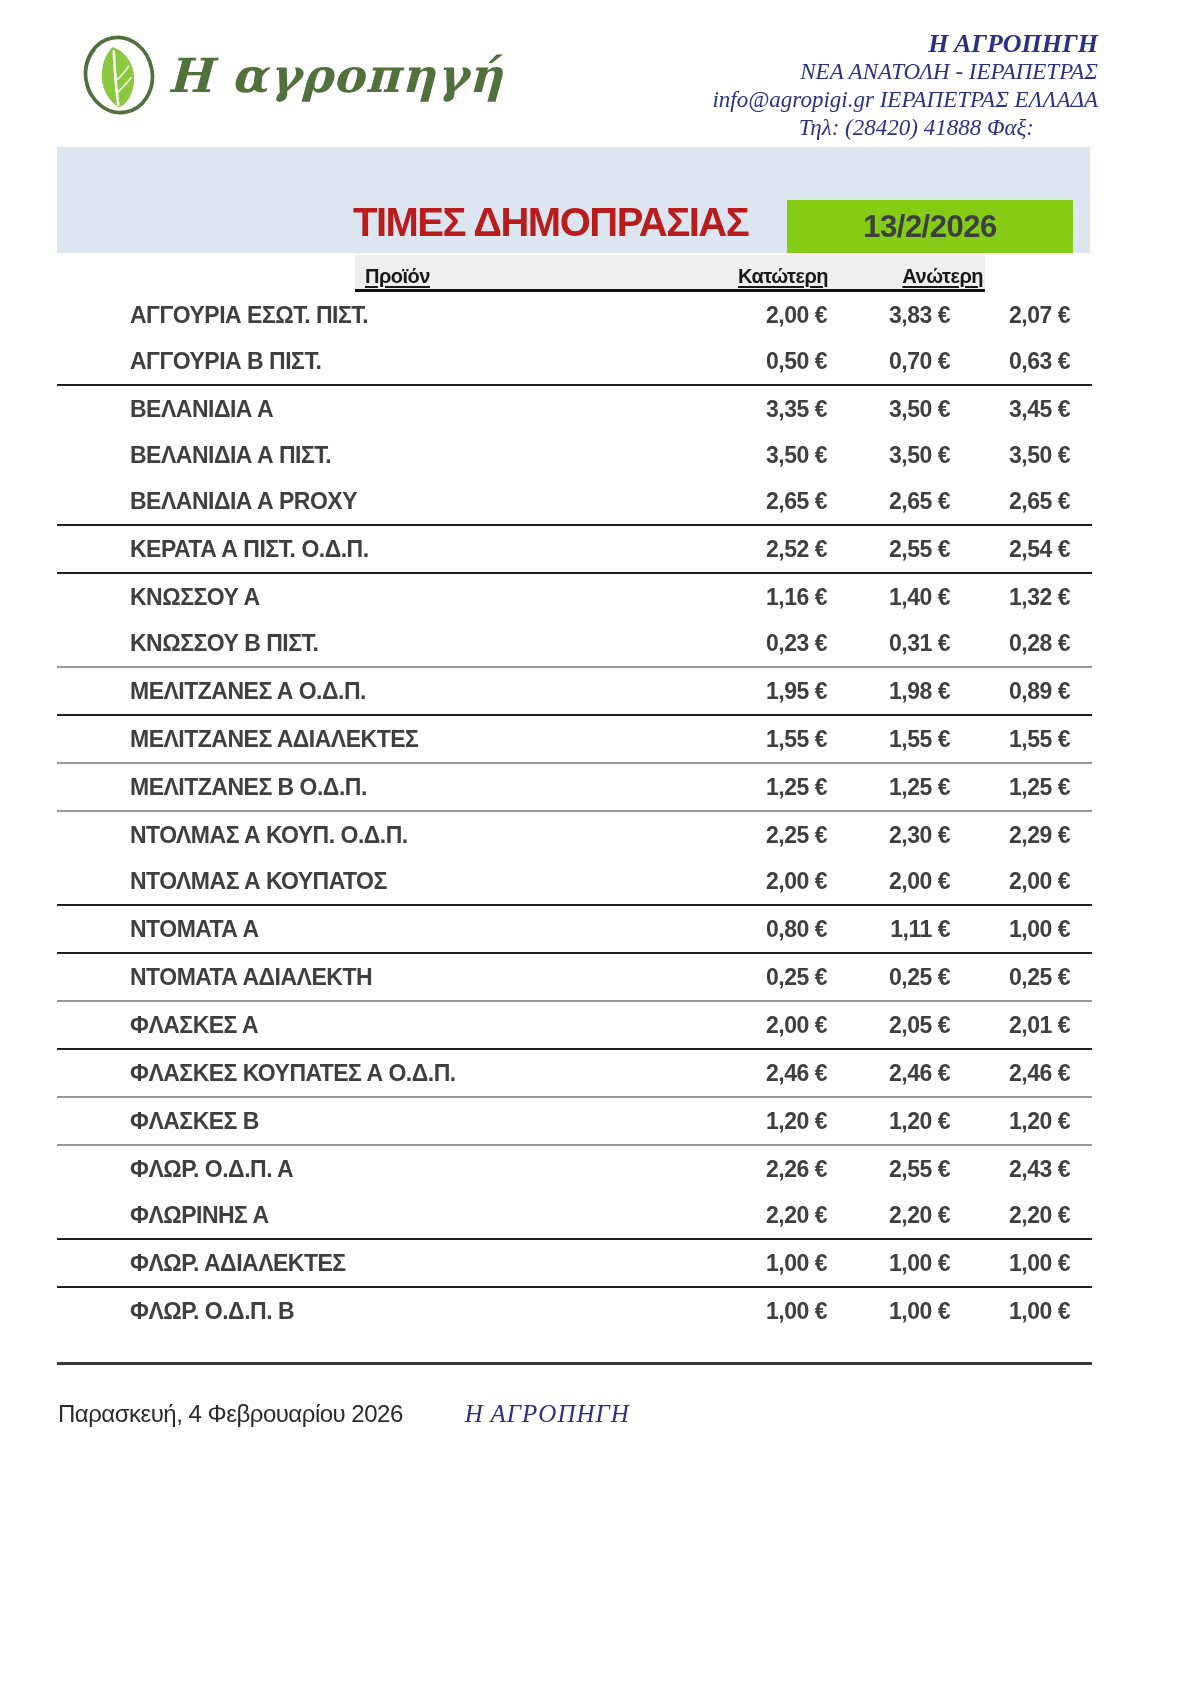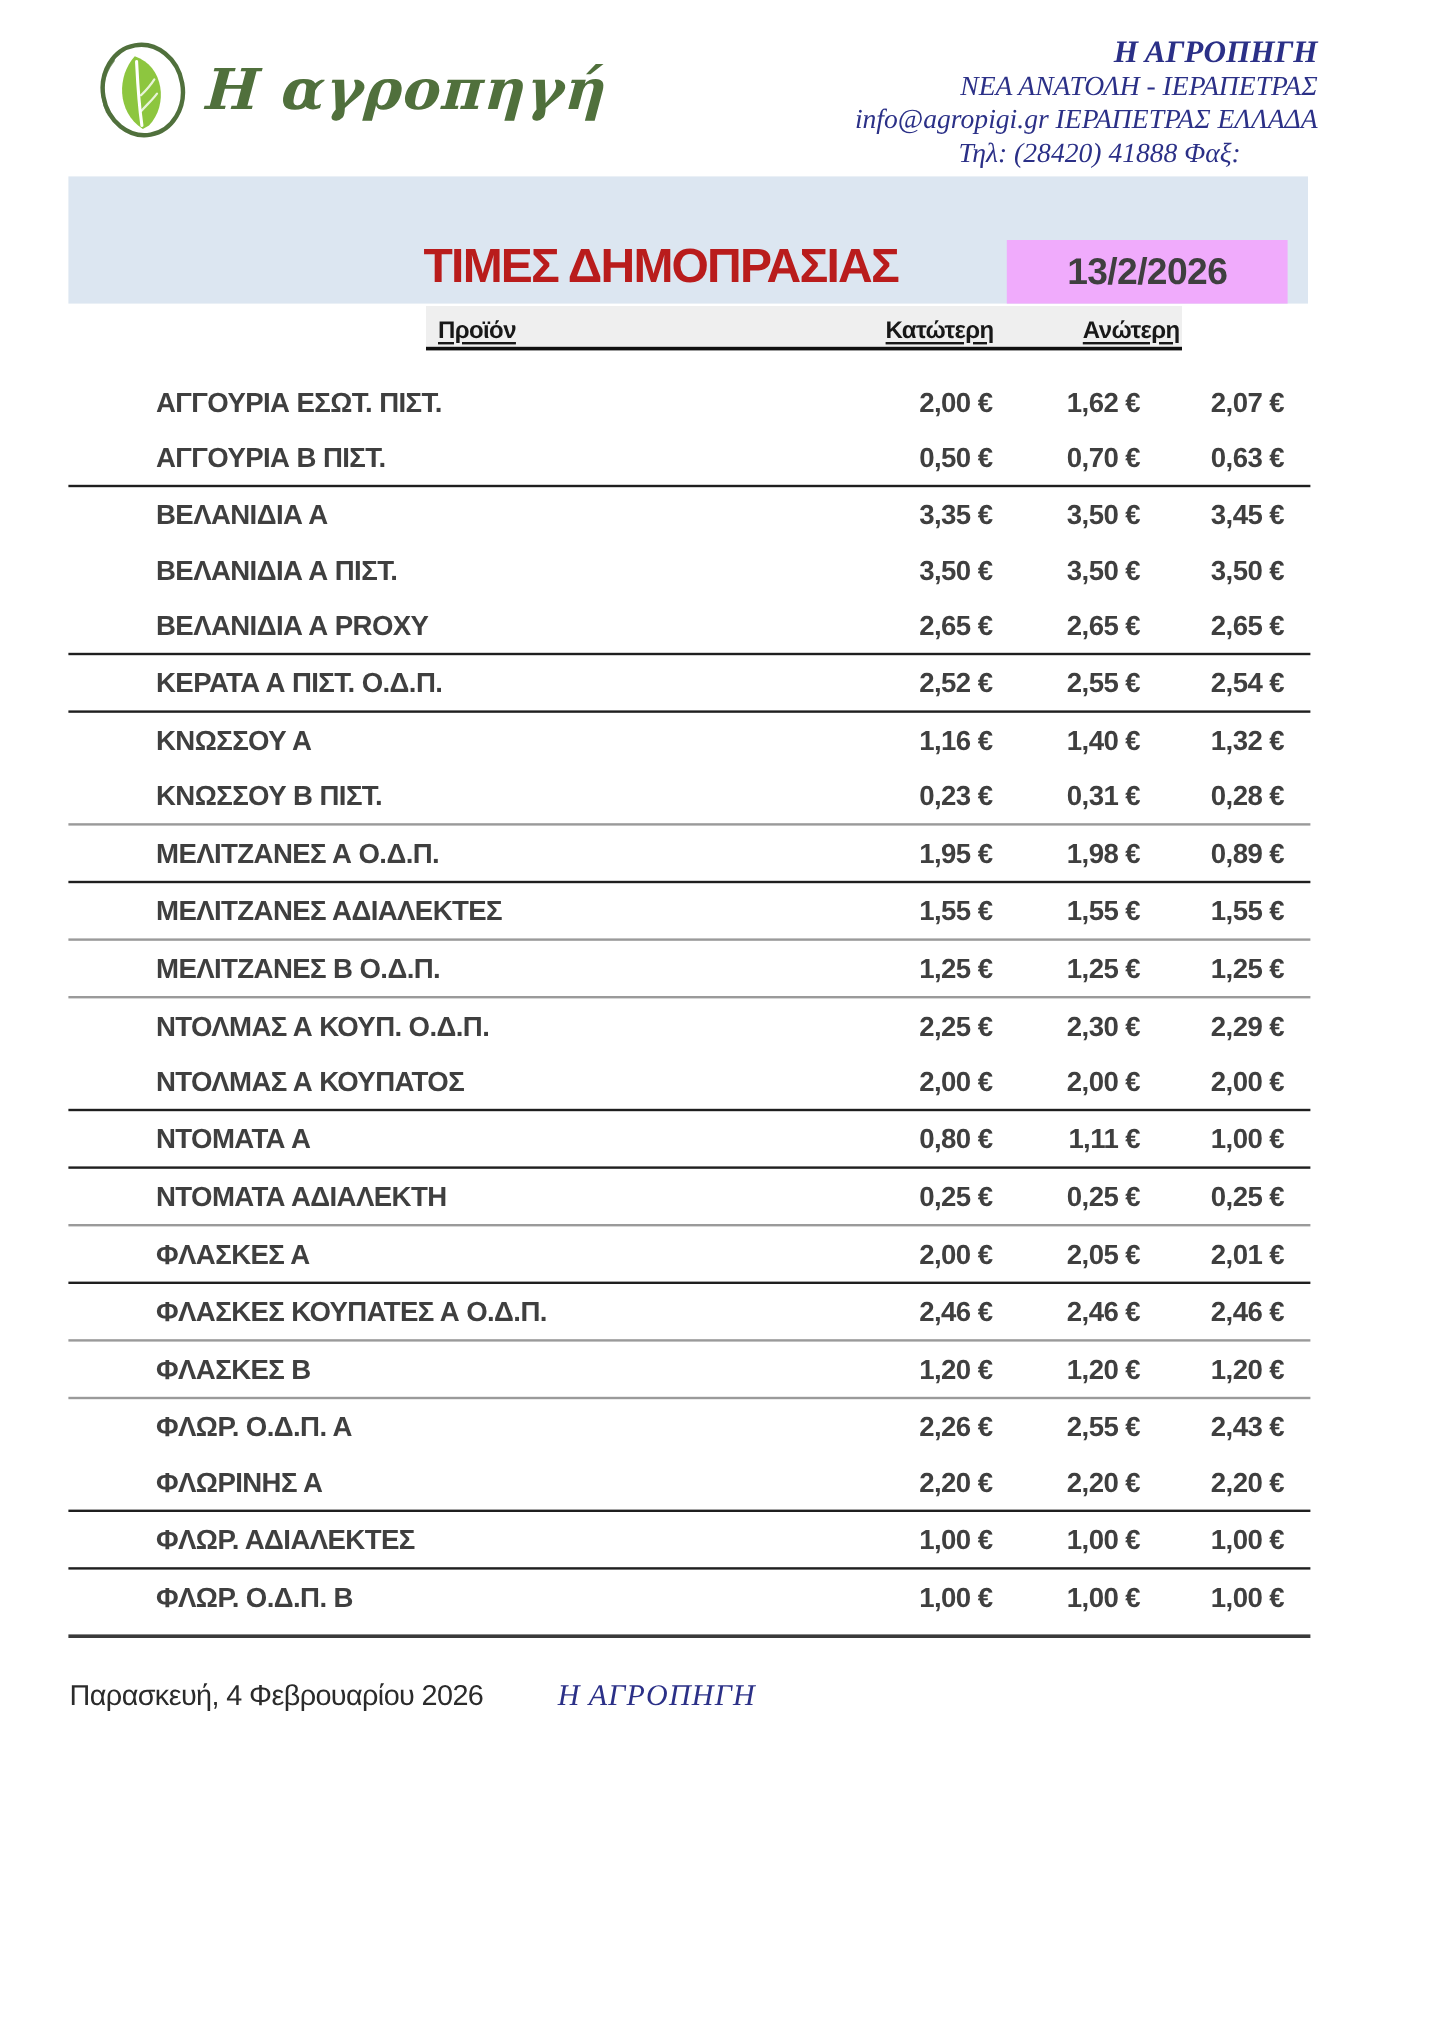--- a/index.html
+++ b/index.html
@@ -25,42 +25,42 @@
   .letterhead .company { font-weight:bold; font-size:26px; }
   .letterhead .phone { padding-right:64px; }
 
   
   .banner { position:absolute; left:57px; top:147px; width:1033px; height:106px; background:#dce6f1; }
   .banner-title {
     position:absolute; left:296px; bottom:8px;
     font-size:40px; font-weight:bold; color:#b91c1c; letter-spacing:-1.5px;
   }
   .date-box {
-    position:absolute; right:17px; top:53px; width:234px; height:53px; background:#f0abfc;
+    position:absolute; right:17px; top:53px; width:286px; height:53px; background:#84cc16;
     display:flex; align-items:center; justify-content:center;
     font-size:31px; font-weight:bold; color:#3f3f3f; letter-spacing:-0.5px;
   }
 
   
   .table-head {
     position:absolute; left:355px; top:255px; width:630px; height:34px;
     background:#efefef; border-bottom:3px solid #101010;
   }
   .table-head .hlabel {
     position:absolute; bottom:1px; font-size:20px; font-weight:bold; color:#181818;
     letter-spacing:-0.5px; text-decoration:underline; text-decoration-thickness:2px; text-underline-offset:3px;
   }
   .h-product { left:10px; }
   .h-low    { right:157px; }
   .h-high   { right:2px;margin-top:39px; }
 
   
   .table-body {
     position:absolute; left:57px; top:292px; width:1035px;
-    border-bottom:3px solid #3a3a3a; padding-bottom:8px;margin-top:20px;
+    border-bottom:3px solid #3a3a3a; padding-bottom:28px;
   }
   .group.heavy { border-top:2px solid #1f1f1f; }
   .group.light { border-top:2px solid #9a9a9a; }
   .row {
     display:grid; grid-template-columns:1fr 120px 123px 120px;
     height:46px; align-items:center; padding-right:22px;
   }
   .cell { font-size:23px; font-weight:bold; color:#3f3f3f; letter-spacing:-0.5px; white-space:nowrap; }
   .cell.name { padding-left:73px; }
   .cell.val  { text-align:right; }
@@ -107,21 +107,21 @@
     <div class="hlabel h-product">Προϊόν</div>
     <div class="hlabel h-low">Κατώτερη</div>
     <div class="hlabel h-high">Ανώτερη</div>
   </div>
 
   <div class="table-body">
       <div class="group">
         <div class="row">
           <div class="cell name">ΑΓΓΟΥΡΙΑ ΕΣΩΤ. ΠΙΣΤ.</div>
           <div class="cell val">2,00 €</div>
-          <div class="cell val">1,62 €</div>
+          <div class="cell val">3,83 €</div>
           <div class="cell val">2,07 €</div>
         </div>
         <div class="row">
           <div class="cell name">ΑΓΓΟΥΡΙΑ Β ΠΙΣΤ.</div>
           <div class="cell val">0,50 €</div>
           <div class="cell val">0,70 €</div>
           <div class="cell val">0,63 €</div>
         </div>
       </div>
       <div class="group heavy">

